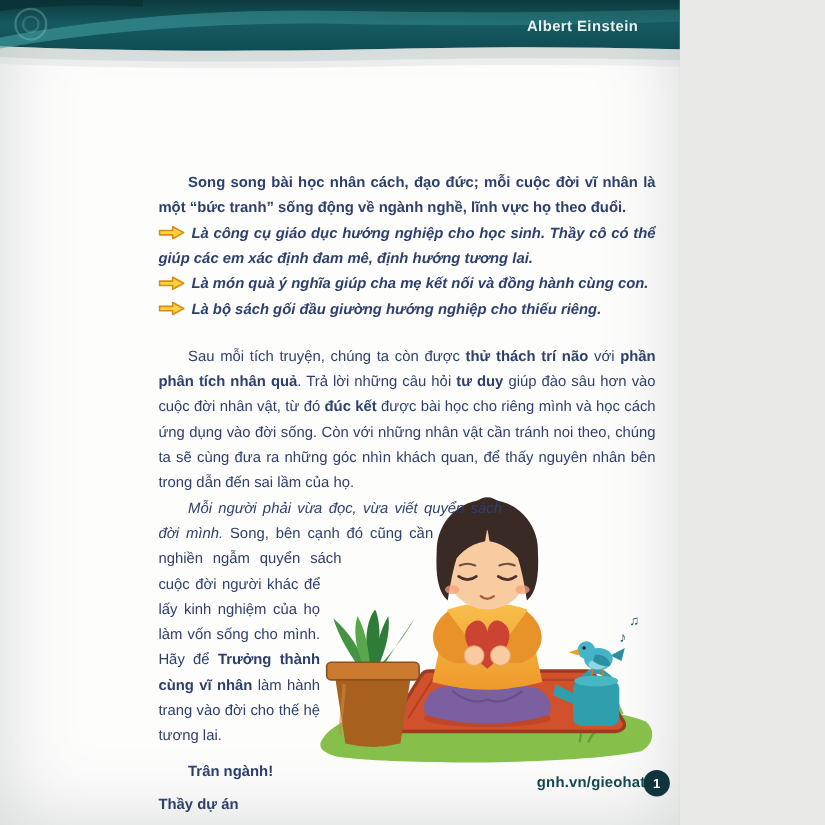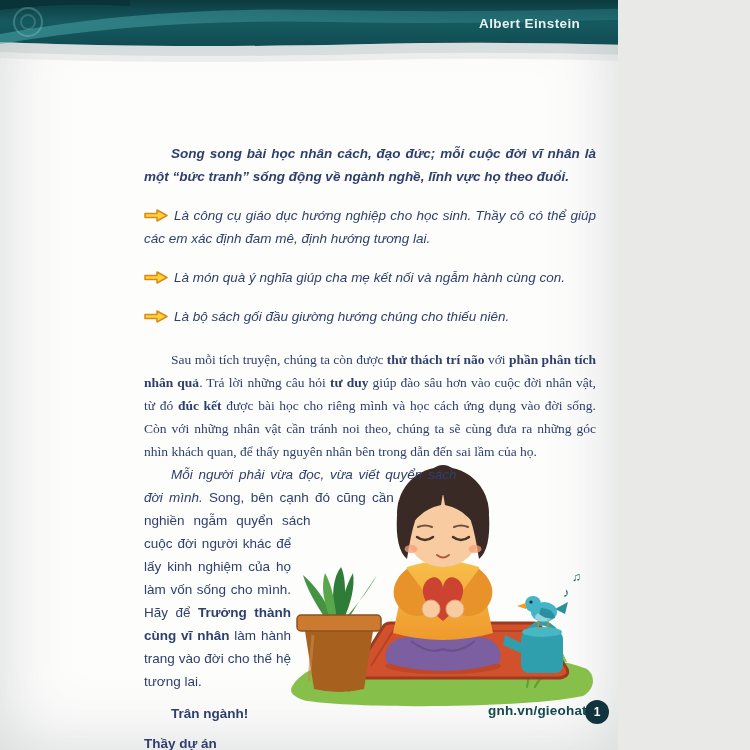--- a/index.html
+++ b/index.html
@@ -7,25 +7,25 @@
   body { font-family:"Liberation Sans", sans-serif; background:#e9eae8; }
   #stage { position:relative; width:618px; height:750px; background:#fdfdfc; overflow:hidden;
            box-shadow: inset 0 0 70px rgba(70,85,85,.22); }
 
   .header-svg { position:absolute; top:0; left:0; display:block; }
   .header-title { position:absolute; top:16px; left:479px; color:#e7f1ef; font-weight:bold;
                   font-size:13.5px; letter-spacing:.4px; }
 
   .page-text { position:absolute; left:144px; top:142px; width:452px; color:#2e3f6e;
                font-size:13.5px; line-height:23px; }
-  .intro  { font-weight:bold; font-style:italic; text-align:justify; text-indent:27px; }
-  .bullet { font-weight:normal; font-style:italic; text-align:justify; margin-top:16px; }
+  .intro  { font-weight:bold; text-align:justify; text-indent:27px;margin-top:12px; }
+  .bullet { font-weight:bold; font-style:italic; text-align:justify; margin-top:0; }
   .bullet svg { vertical-align:-2px; margin-right:6px; }
   .para   { text-align:justify; text-indent:27px; }
-  .para1  { margin-top:20px;font-family:Liberation Serif, serif; }
+  .para1  { margin-top:20px; }
   .b { font-weight:bold; }
   .i { font-style:italic; }
 
   .illustration { float:right; width:305px; height:248px;
     shape-outside: polygon(305px 18px, 190px 18px, 150px 46px, 30px 72px, 0px 108px, 0px 248px, 305px 248px);
     shape-margin:10px; }
 
   .closing { font-weight:bold; line-height:30px; margin-top:6px; }
   .closing .indent { padding-left:27px; }
 
@@ -70,27 +70,27 @@
 
     <p class="bullet">
       <svg width="24" height="13" viewBox="0 0 24 13">
         <path d="M1,4.5 H13 V1 L23,6.5 L13,12 V8.5 H1 Z" fill="#ffd23e" stroke="#d98a16" stroke-width="1.5" stroke-linejoin="round"></path>
       </svg><span>Là công cụ giáo dục hướng nghiệp cho học sinh. Thầy cô có thể giúp các em xác định đam mê, định hướng tương lai.</span>
     </p>
 
     <p class="bullet">
       <svg width="24" height="13" viewBox="0 0 24 13">
         <path d="M1,4.5 H13 V1 L23,6.5 L13,12 V8.5 H1 Z" fill="#ffd23e" stroke="#d98a16" stroke-width="1.5" stroke-linejoin="round"></path>
-      </svg><span>Là món quà ý nghĩa giúp cha mẹ kết nối và ngẫm hành cùng con.</span>
+      </svg><span>Là món quà ý nghĩa giúp cha mẹ kết nối và đồng hành cùng con.</span>
     </p>
 
     <p class="bullet">
       <svg width="24" height="13" viewBox="0 0 24 13">
         <path d="M1,4.5 H13 V1 L23,6.5 L13,12 V8.5 H1 Z" fill="#ffd23e" stroke="#d98a16" stroke-width="1.5" stroke-linejoin="round"></path>
-      </svg><span>Là bộ sách gối đầu giường hướng chúng cho thiếu niên.</span>
+      </svg><span>Là bộ sách gối đầu giường hướng nghiệp cho thiếu riêng.</span>
     </p>
 
     <p class="para para1"><span>Sau mỗi tích truyện, chúng ta còn được </span><span class="b">thử thách trí não</span><span> với </span><span class="b">phần phân tích nhân quả</span><span>. Trả lời những câu hỏi </span><span class="b">tư duy</span><span> giúp đào sâu hơn vào cuộc đời nhân vật, từ đó </span><span class="b">đúc kết</span><span> được bài học cho riêng mình và học cách ứng dụng vào đời sống. Còn với những nhân vật cần tránh noi theo, chúng ta sẽ cùng đưa ra những góc nhìn khách quan, để thấy nguyên nhân bên trong dẫn đến sai lầm của họ.</span></p>
 
     <div class="illustration">
       <svg width="305" height="248" viewBox="0 0 305 248">
         <defs>
           <linearGradient id="shirtG" x1="0" y1="0" x2="0" y2="1">
             <stop offset="0" stop-color="#f8bf4b"></stop>
               <stop offset="1" stop-color="#ee9a2c"></stop>

